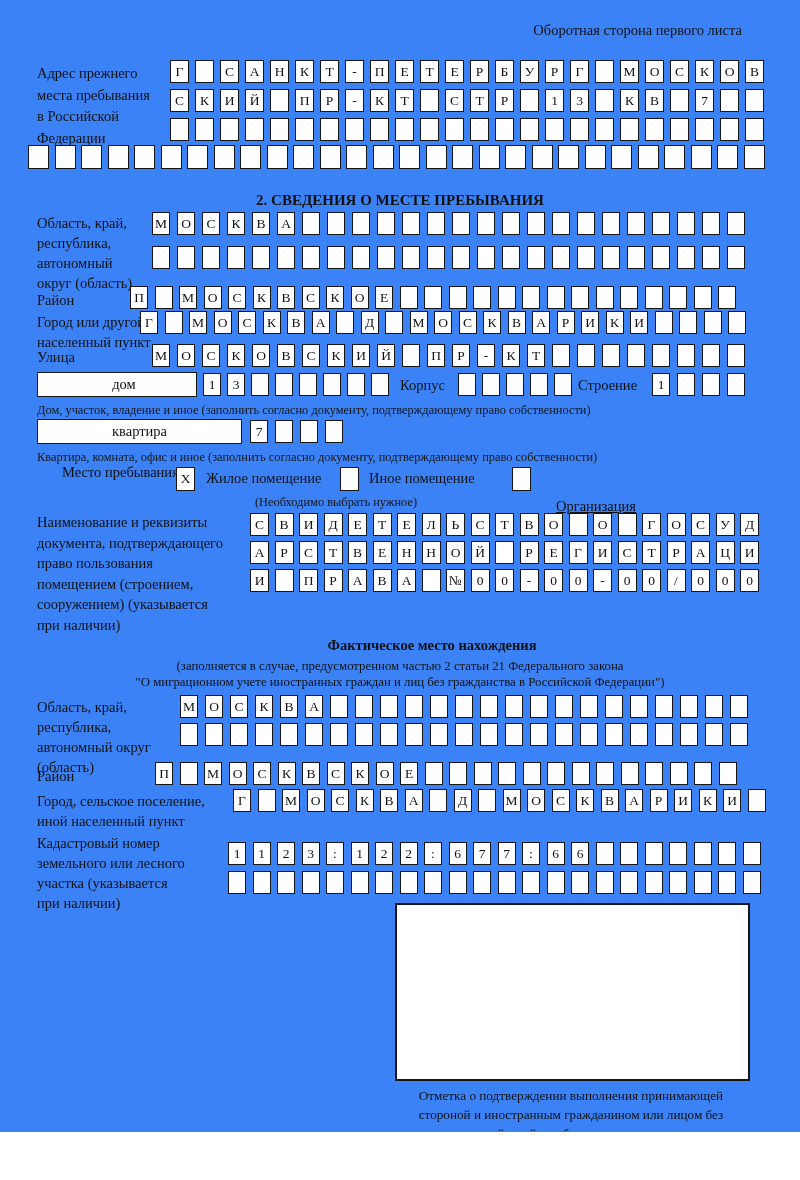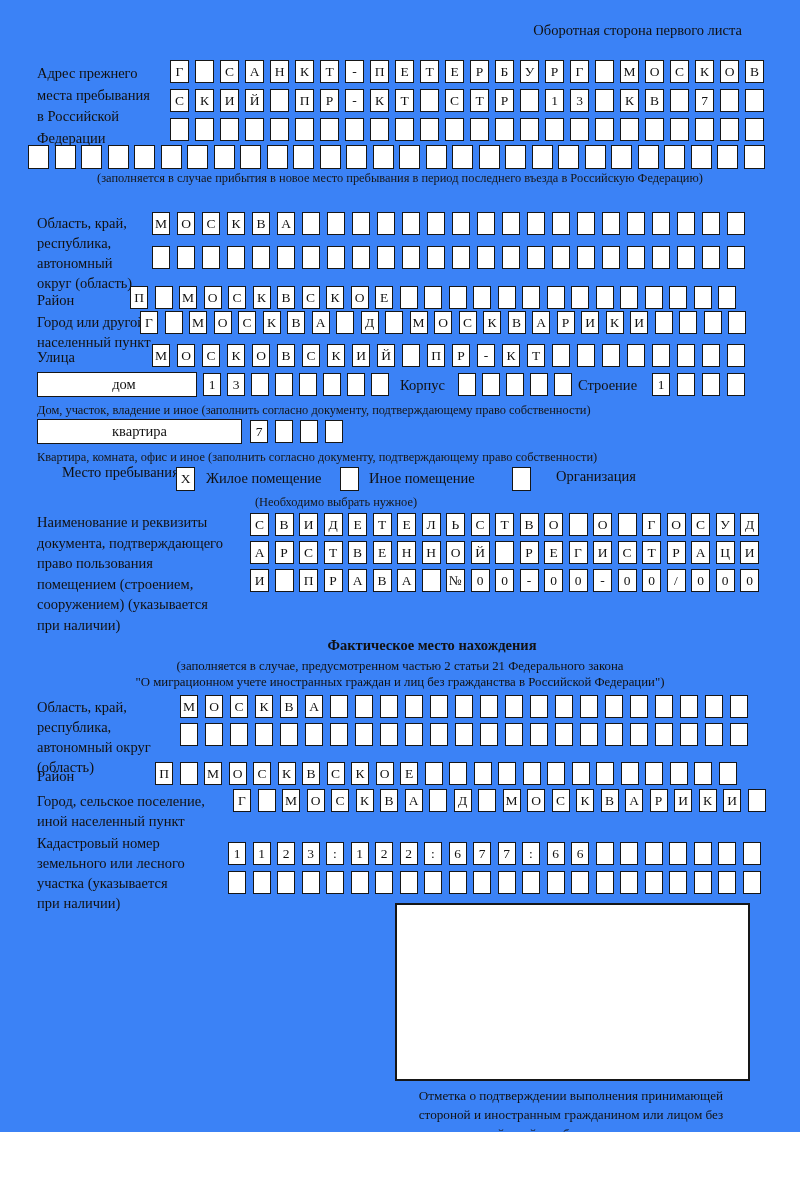--- a/index.html
+++ b/index.html
@@ -138,22 +138,22 @@
       <span class="cell"></span>
       <span class="cell"></span>
       <span class="cell"></span>
       <span class="cell"></span>
       <span class="cell"></span>
       <span class="cell"></span>
       <span class="cell"></span>
       <span class="cell"></span>
       <span class="cell"></span>
     </div>
-  <div class="note center" style="top:171px;">(заполняется в случае прибытия в новое место пребывания в период последнего въезда в Российскую Федерацию)</div>
-
+
+  <div class="title center" style="top:192px;text-align:center;">2. СВЕДЕНИЯ О МЕСТЕ ПРЕБЫВАНИЯ</div>
 
   <div class="lbl" style="left:37px;top:213px;">Область, край,
 республика,
 автономный
 округ (область)</div>
   <div class="cells g7" style="left:152px;top:212px;">
       <span class="cell">М</span>
       <span class="cell">О</span>
       <span class="cell">С</span>
       <span class="cell">К</span>
@@ -332,21 +332,21 @@
       <span class="cell"></span>
     </div>
   <div class="note" style="left:37px;top:450px;">Квартира, комната, офис и иное (заполнить согласно документу, подтверждающему право собственности)</div>
 
   <div class="inline-lbl" style="left:37px;top:464px;margin-left:25px;">Место пребывания:</div>
   <div class="checkbox" style="left:176px;top:467px;">X</div>
   <div class="inline-lbl" style="left:206px;top:470px;">Жилое помещение</div>
   <div class="checkbox" style="left:340px;top:467px;"></div>
   <div class="inline-lbl" style="left:369px;top:470px;">Иное помещение</div>
   <div class="checkbox" style="left:512px;top:467px;"></div>
-  <div class="inline-lbl" style="left:556px;top:468px;">Организация</div>
+  <div class="inline-lbl" style="left:556px;top:498px;text-decoration:underline;">Организация</div>
   <div class="note" style="left:136px;top:495px;width:400px;text-align:center;">(Необходимо выбрать нужное)</div>
 
   <div class="lbl" style="left:37px;top:512px;line-height:20.5px;">Наименование и реквизиты
 документа, подтверждающего
 право пользования
 помещением (строением,
 сооружением) (указывается
 при наличии)</div>
   <div class="cells w19 g55" style="left:250px;top:513px;">
       <span class="cell">С</span>

